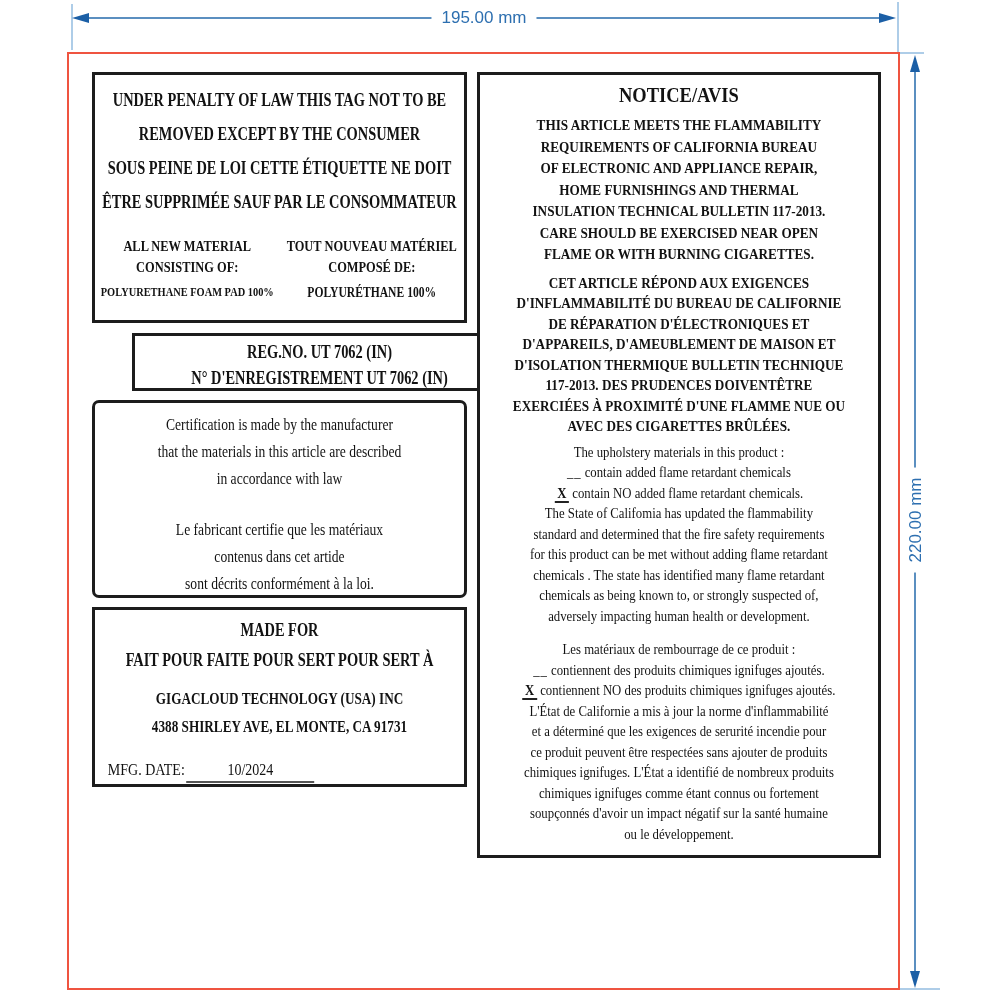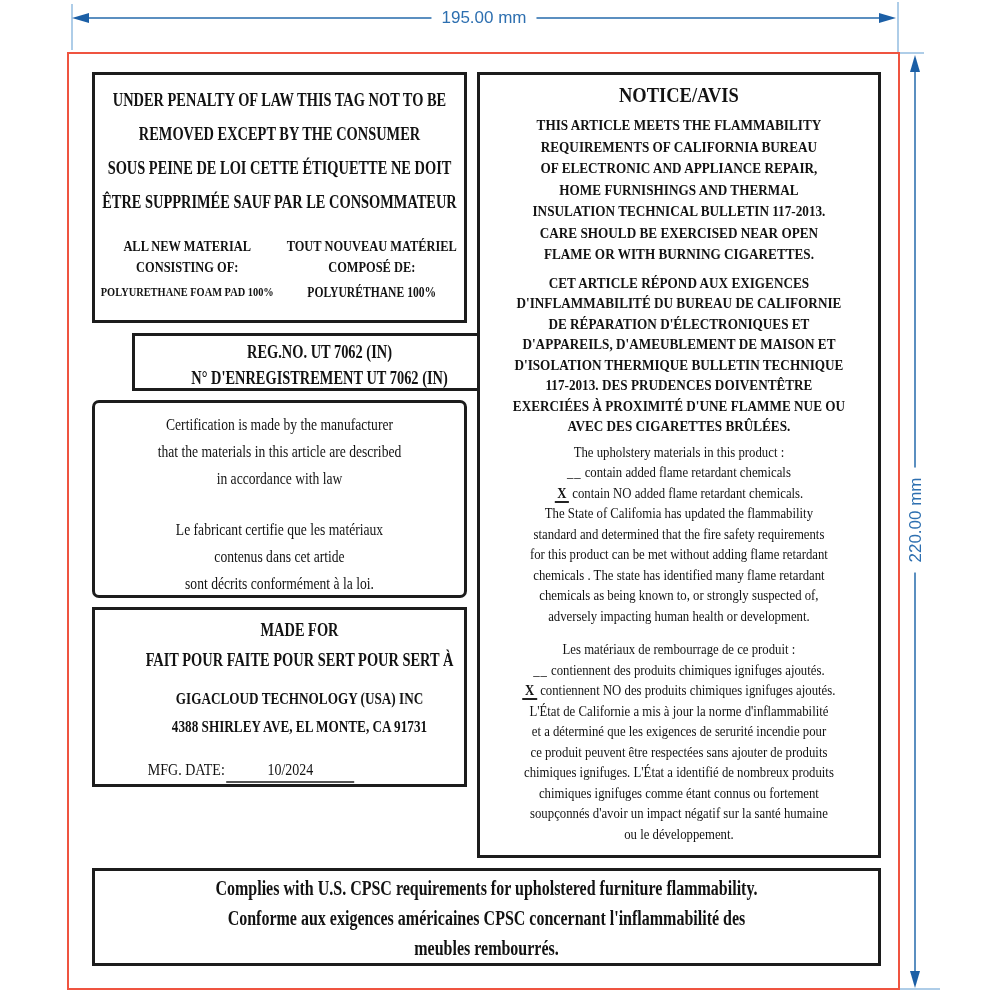--- a/index.html
+++ b/index.html
@@ -123,21 +123,21 @@
     <div class="fit80">
       <div class="cert-p cert-en ml">Certification is made by the manufacturer
 that the materials in this article are described
 in accordance with law</div>
       <div class="cert-p cert-fr ml">Le fabricant certifie que les matériaux
 contenus dans cet artide
 sont décrits conformément à la loi.</div>
     </div>
   </div>
 
-  <div class="box" style="left:92px;top:607px;width:375px;height:180px;padding-left:40px;">
+  <div class="box" style="left:92px;top:607px;width:375px;height:180px;">
     <div class="fit80">
       <div class="madefor-heading ml">MADE FOR
 FAIT POUR FAITE POUR SERT POUR SERT À</div>
       <div class="company ml">GIGACLOUD TECHNOLOGY (USA) INC
 4388 SHIRLEY AVE, EL MONTE, CA 91731</div>
       <div class="mfg-row">
         <span>MFG. DATE:</span><span class="mfg-value">10/2024</span>
       </div>
     </div>
   </div>
@@ -192,21 +192,14 @@
       <div class="notice-body ml">L'État de Californie a mis à jour la norme d'inflammabilité
 et a déterminé que les exigences de serurité incendie pour
 ce produit peuvent être respectées sans ajouter de produits
 chimiques ignifuges. L'État a identifié de nombreux produits
 chimiques ignifuges comme étant connus ou fortement
 soupçonnés d'avoir un impact négatif sur la santé humaine
 ou le développement.</div>
     </div>
   </div>
 
-  <div class="box" style="left:92px;top:868px;width:789px;height:98px;">
-    <div class="fit80">
-      <div class="cpsc-text ml">Complies with U.S. CPSC requirements for upholstered furniture flammability.
-Conforme aux exigences américaines CPSC concernant l'inflammabilité des
-meubles rembourrés.</div>
-    </div>
-  </div>
 
 </div>
 
 </body></html>

